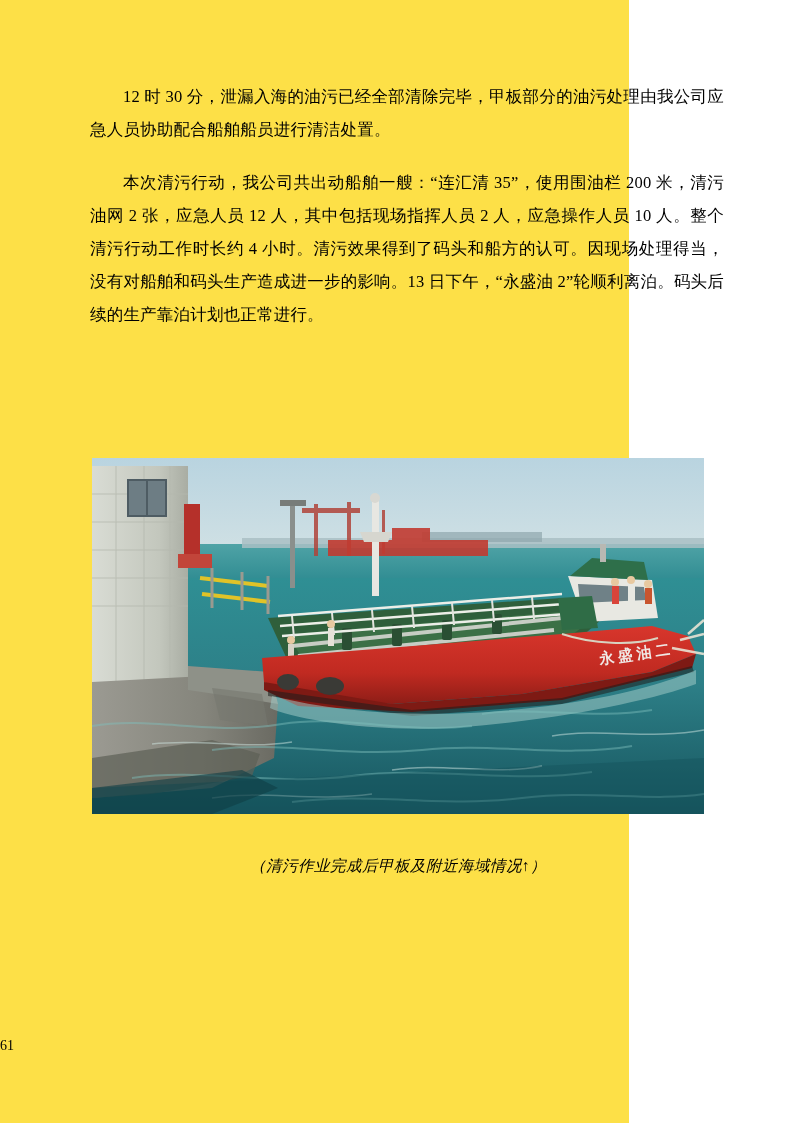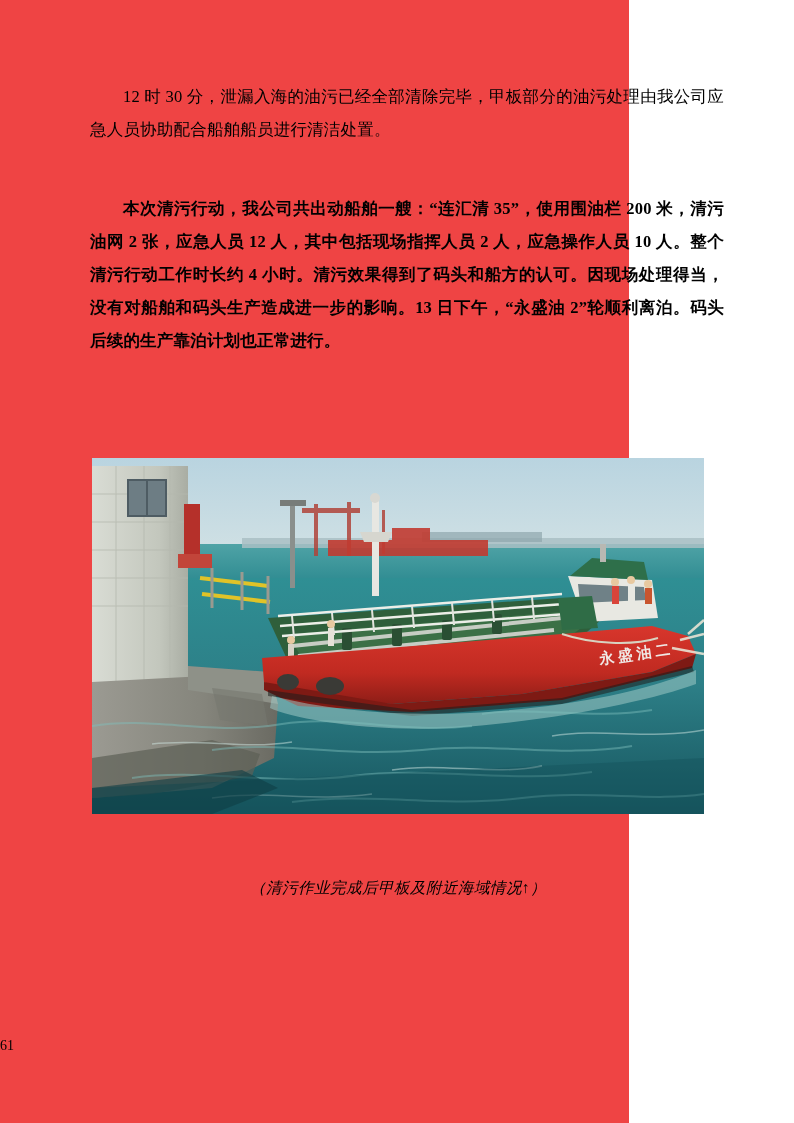--- a/index.html
+++ b/index.html
@@ -13,58 +13,57 @@
     position: relative;
     font-family: "Liberation Serif", "DejaVu Serif", serif;
     color: #000000;
     overflow: hidden;
   }
   .page {
     position: absolute;
     top: 0; left: 0;
     width: 629px;
     height: 1123px;
-    background: #ef4444;
+    background: #fde047;
   }
   .content {
     position: absolute;
     left: 90px;
     top: 80px;
     width: 634px;
   }
   p.para {
     margin: 0 0 0 0;
     font-size: 16.5px;
     line-height: 33px;
     text-align: justify;
     text-indent: 2em;
     letter-spacing: 0.2px;
   }
   p.para + p.para {
-    margin-top: 46px;
-    font-weight: bold;
+    margin-top: 20px;
   }
 
   
   .figure {
     position: absolute;
     left: 92px;
     top: 458px;
     width: 612px;
   }
   .photo {
     position: relative;
     width: 612px;
     height: 356px;
     overflow: hidden;
     background: #2a6f86;
   }
   .photo svg { display: block; }
   .figcaption {
-    margin-top: 64px;
+    margin-top: 42px;
     text-align: center;
     font-size: 15.5px;
     font-family: "Liberation Serif", "DejaVu Serif", serif;
     font-style: italic;
     letter-spacing: 0.5px;
   }
 
   .page-number {
     position: absolute;
     left: 0;

